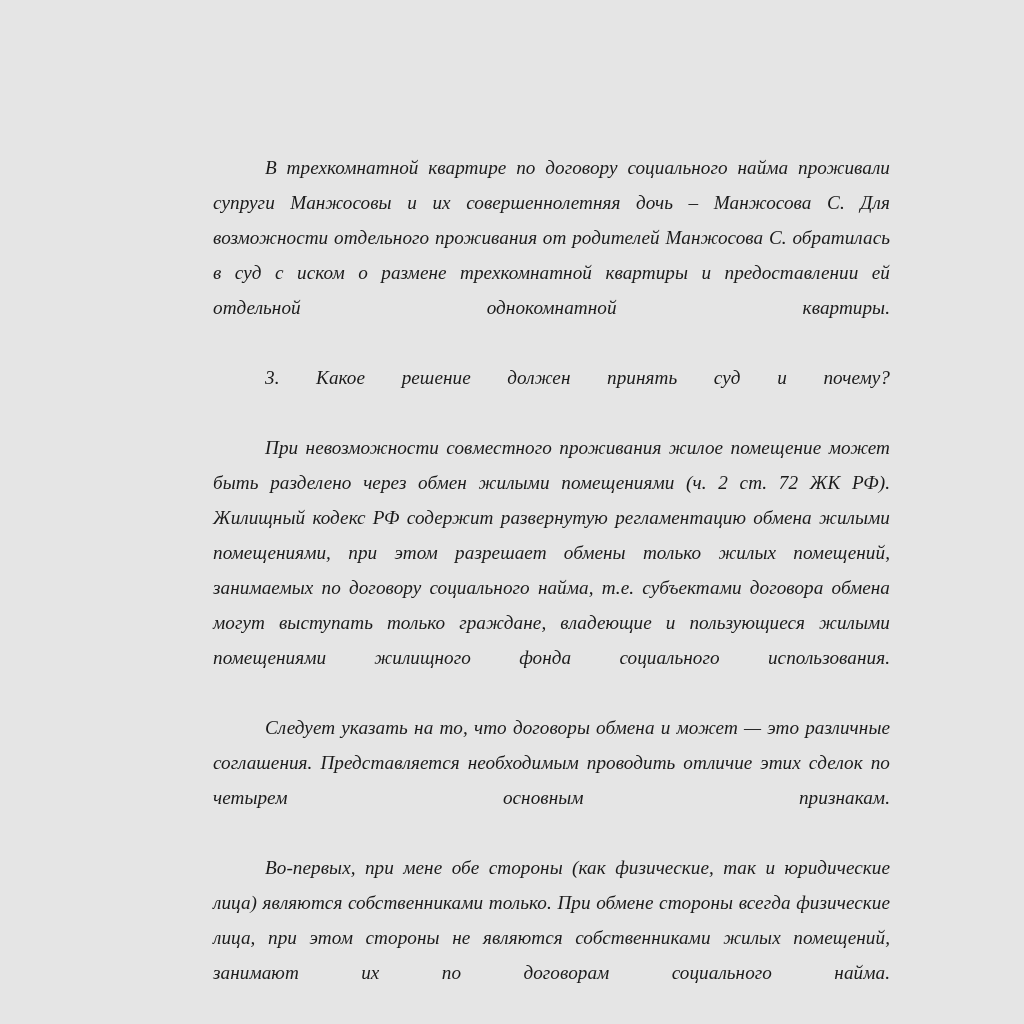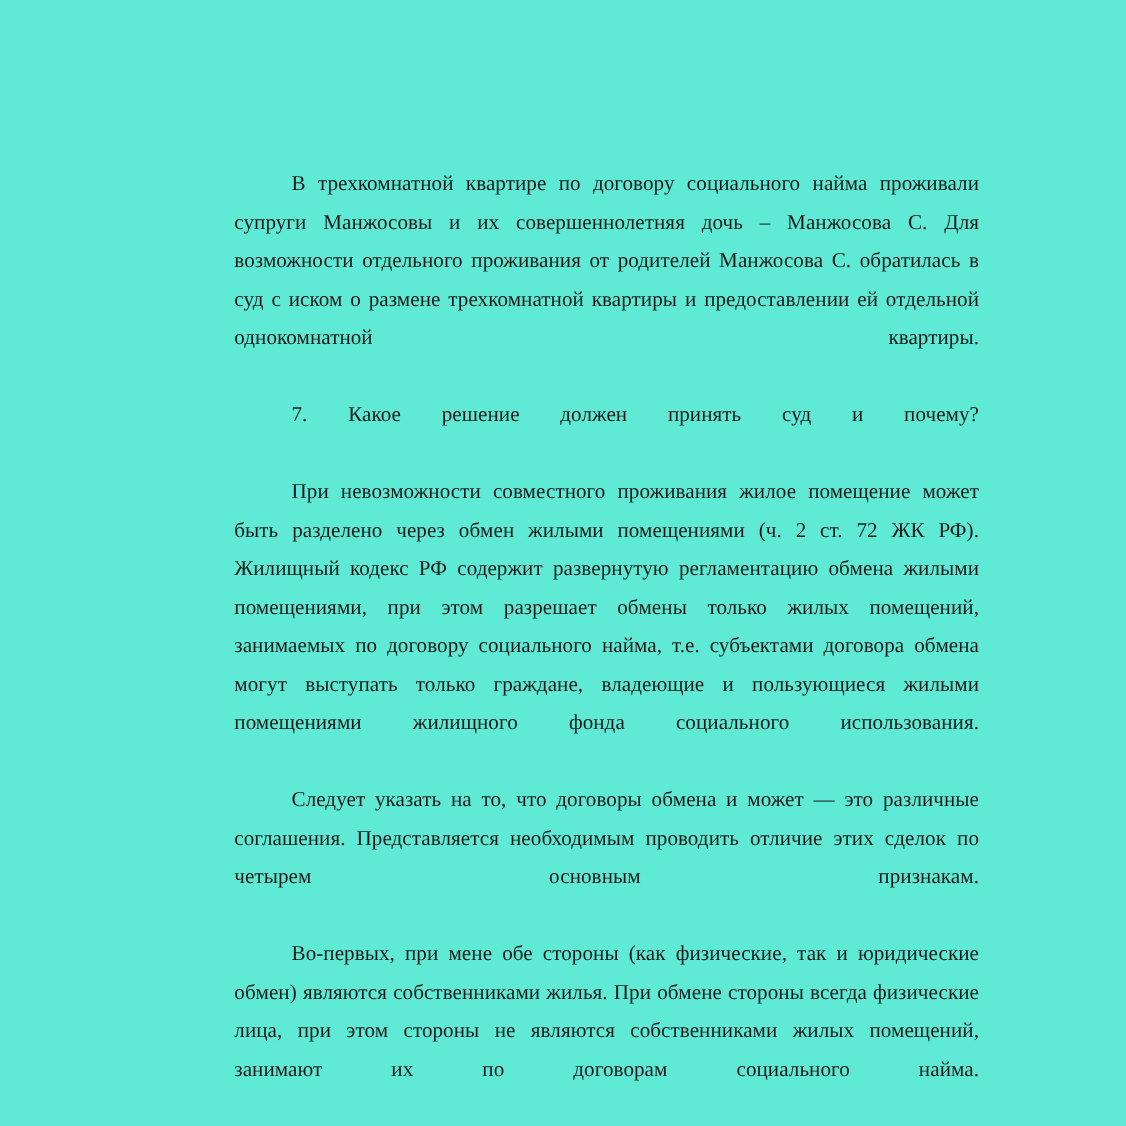--- a/index.html
+++ b/index.html
@@ -12,22 +12,23 @@
     height: 1024px;
     background: #ffffff;
     font-family: "Liberation Serif", "DejaVu Serif", serif;
     overflow: hidden;
   }
 
   .page {
     position: relative;
     width: 1024px;
     height: 1024px;
-    background: #5eead4;
+    background: #e5e5e5;
     box-sizing: border-box;
+    font-style: italic;
   }
 
   .text-block {
     position: absolute;
     left: 213px;
     top: 150px;
     width: 677px;
   }
 
   .para {
@@ -52,22 +53,22 @@
   }
 </style>
 </head>
 <body>
 
 <div class="page">
   <div class="text-block">
 
     <p class="para">В трехкомнатной квартире по договору социального найма проживали супруги Манжосовы и их совершеннолетняя дочь – Манжосова С. Для возможности отдельного проживания от родителей Манжосова С. обратилась в суд с иском о размене трехкомнатной квартиры и предоставлении ей отдельной однокомнатной квартиры.</p>
 
-    <p class="para">7. Какое решение должен принять суд и почему?</p>
+    <p class="para">3. Какое решение должен принять суд и почему?</p>
 
     <p class="para">При невозможности совместного проживания жилое помещение может быть разделено через обмен жилыми помещениями (ч. 2 ст. 72 ЖК РФ). Жилищный кодекс РФ содержит развернутую регламентацию обмена жилыми помещениями, при этом разрешает обмены только жилых помещений, занимаемых по договору социального найма, т.е. субъектами договора обмена могут выступать только граждане, владеющие и пользующиеся жилыми помещениями жилищного фонда социального использования.</p>
 
     <p class="para">Следует указать на то, что договоры обмена и может — это различные соглашения. Представляется необходимым проводить отличие этих сделок по четырем основным признакам.</p>
 
-    <p class="para">Во-первых, при мене обе стороны (как физические, так и юридические обмен) являются собственниками жилья. При обмене стороны всегда физические лица, при этом стороны не являются собственниками жилых помещений, занимают их по договорам социального найма.</p>
+    <p class="para">Во-первых, при мене обе стороны (как физические, так и юридические лица) являются собственниками только. При обмене стороны всегда физические лица, при этом стороны не являются собственниками жилых помещений, занимают их по договорам социального найма.</p>
 
   </div>
 </div>
 
 </body></html>

